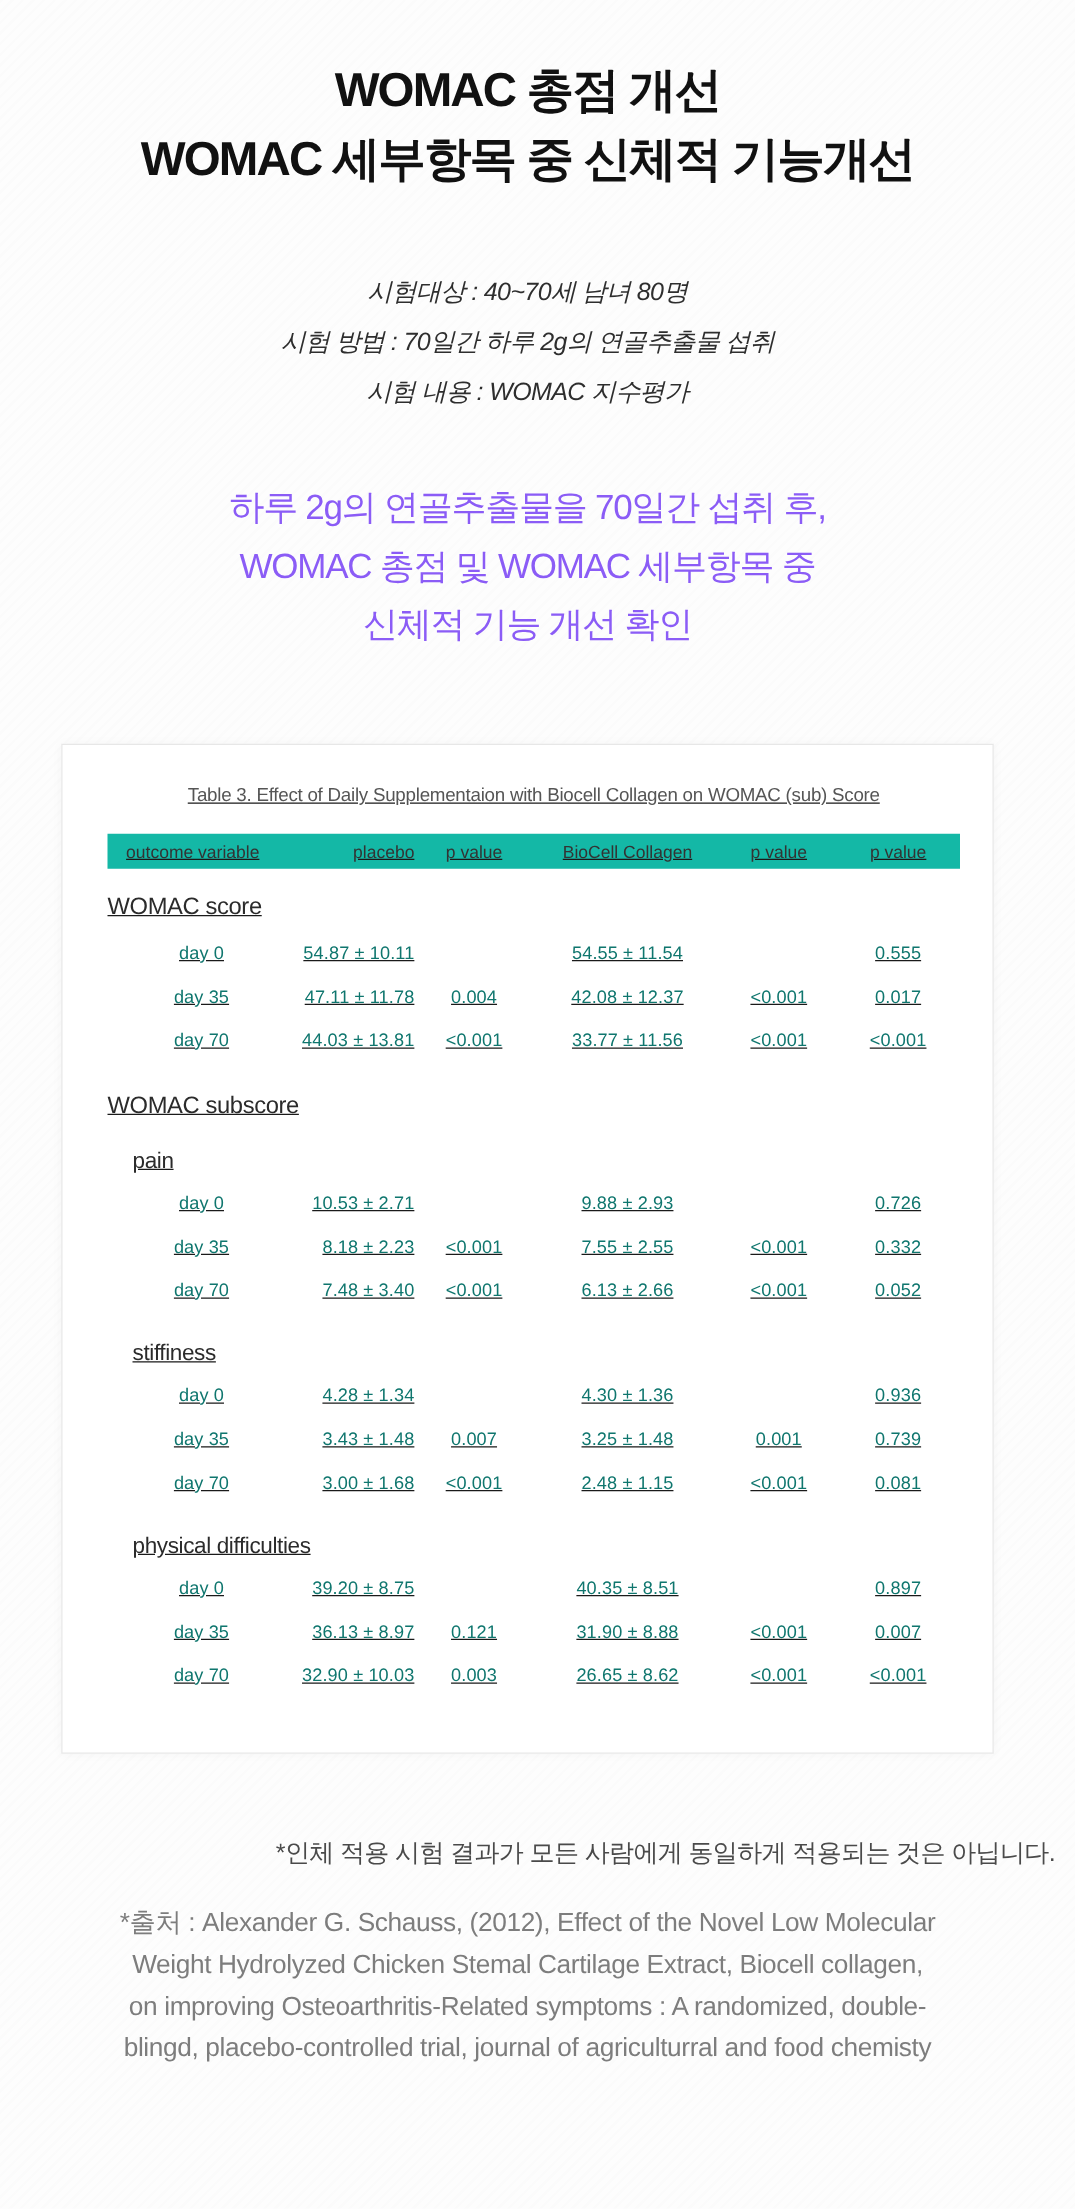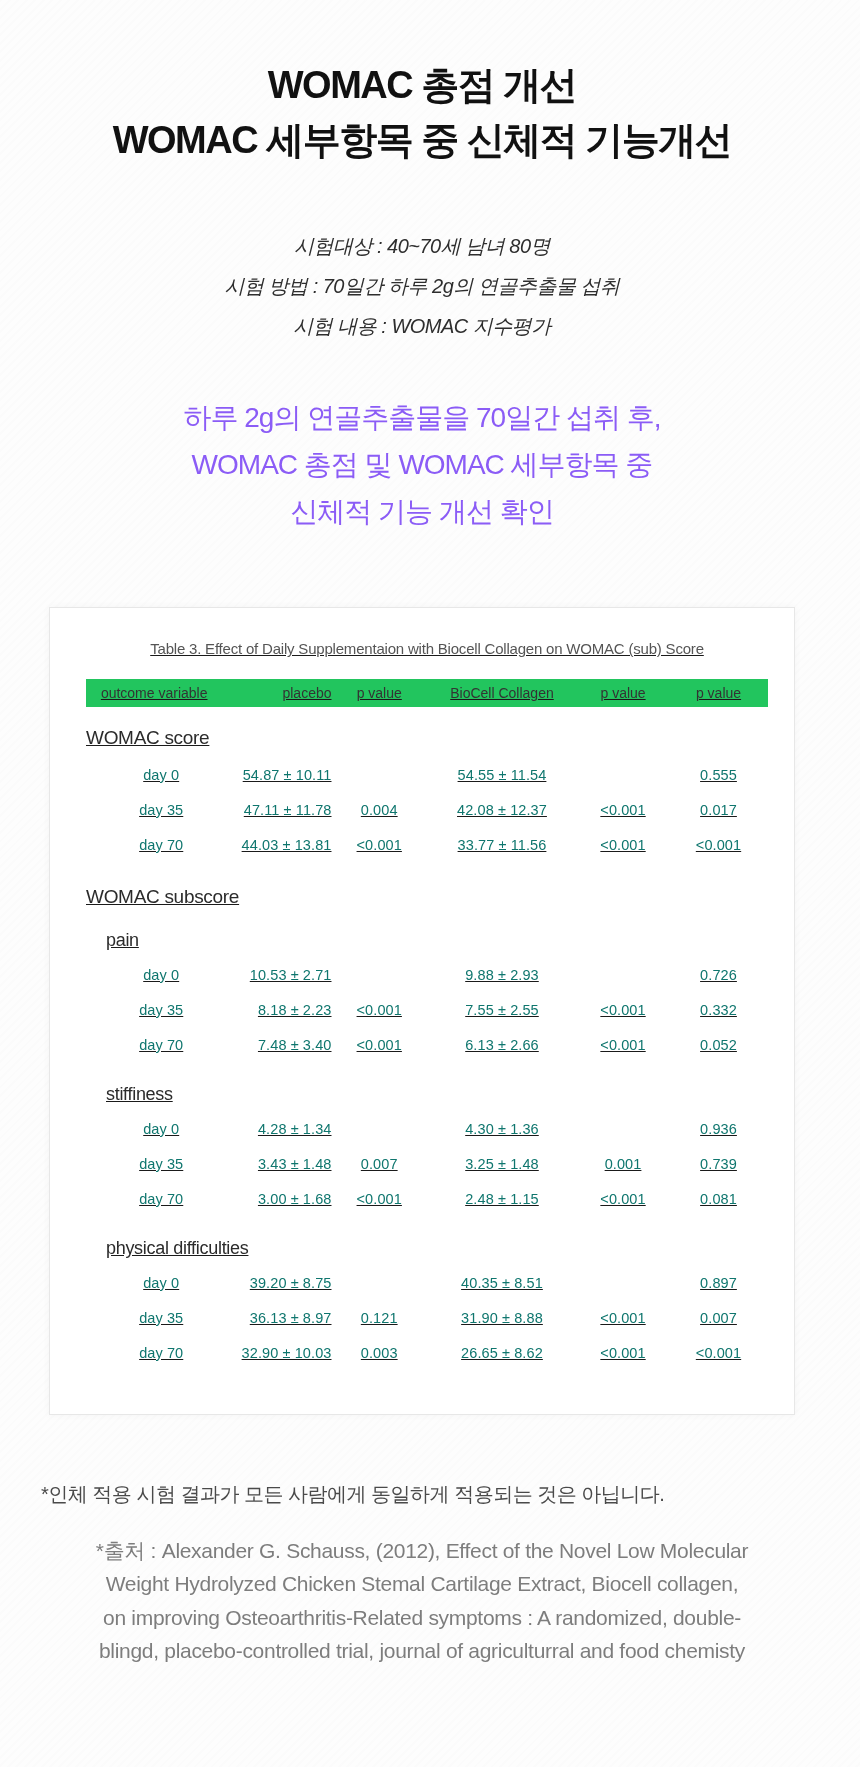--- a/index.html
+++ b/index.html
@@ -6,21 +6,21 @@
   html, body { background: #ffffff; }
   body {
     width: 860px; height: 1767px;
     overflow: hidden;
     font-family: "Liberation Sans", "DejaVu Sans", sans-serif;
     background:
       repeating-linear-gradient(135deg, rgba(0,0,0,0.006) 0 2px, rgba(255,255,255,0) 2px 6px),
       #fdfdfd;
     color: #1a1a1a;
   }
-  .page { width: 844px; padding-top: 58px; }
+  .page { width: 844px; padding-top: 46px; }
 
   
   .main-title { text-align: center; }
   .main-title .t-line {
     font-size: 38px; font-weight: 700; letter-spacing: -1.5px;
     line-height: 1.45; color: #111;
   }
   .test-info { margin-top: 58px; text-align: center; }
   .test-info .info-line {
     font-size: 20px; letter-spacing: -0.5px;
@@ -40,21 +40,21 @@
     box-shadow: 0 0 8px rgba(0,0,0,0.04);
     padding: 32px 26px 44px 36px;
     text-decoration: underline;
   }
   .table-title {
     text-align: center; font-size: 15px; color: #555;
     letter-spacing: -0.2px; margin-bottom: 22px;
   }
   .thead-row {
     display: flex; align-items: center;
-    height: 28px; background: #22c55e;
+    height: 28px; background: #14b8a6;
     font-size: 14px; color: #333;
   }
   .trow {
     display: flex; align-items: center;
     height: 35px; font-size: 14.5px; color: #0f766e;
     letter-spacing: 0.1px;
   }
   .c { display: inline-block; text-align: center; }
   .c0 { width: 20%; }
   .c1 { width: 16%; text-align: right; }
@@ -67,21 +67,21 @@
     font-size: 19px; color: #2b2b2b; letter-spacing: -0.3px;
     margin: 24px 0 8px 0;
   }
   .sec-label.indent {
     font-size: 18px; margin: 22px 0 6px 20px;
   }
   .tbody .sec-label:first-child { margin-top: 20px; }
 
   
   .footnote {
-    margin-top: 66px; text-align: left;
+    margin-top: 66px; text-align: right;
     font-size: 20px; letter-spacing: -0.5px; color: #4a4a4a; margin-left: 41px;
   }
   .citation {
     margin-top: 26px; text-align: center;
     font-size: 21px; letter-spacing: -0.3px; color: #7d7d7d;
     line-height: 1.58;
   }
 </style>
 </head>
 <body>

